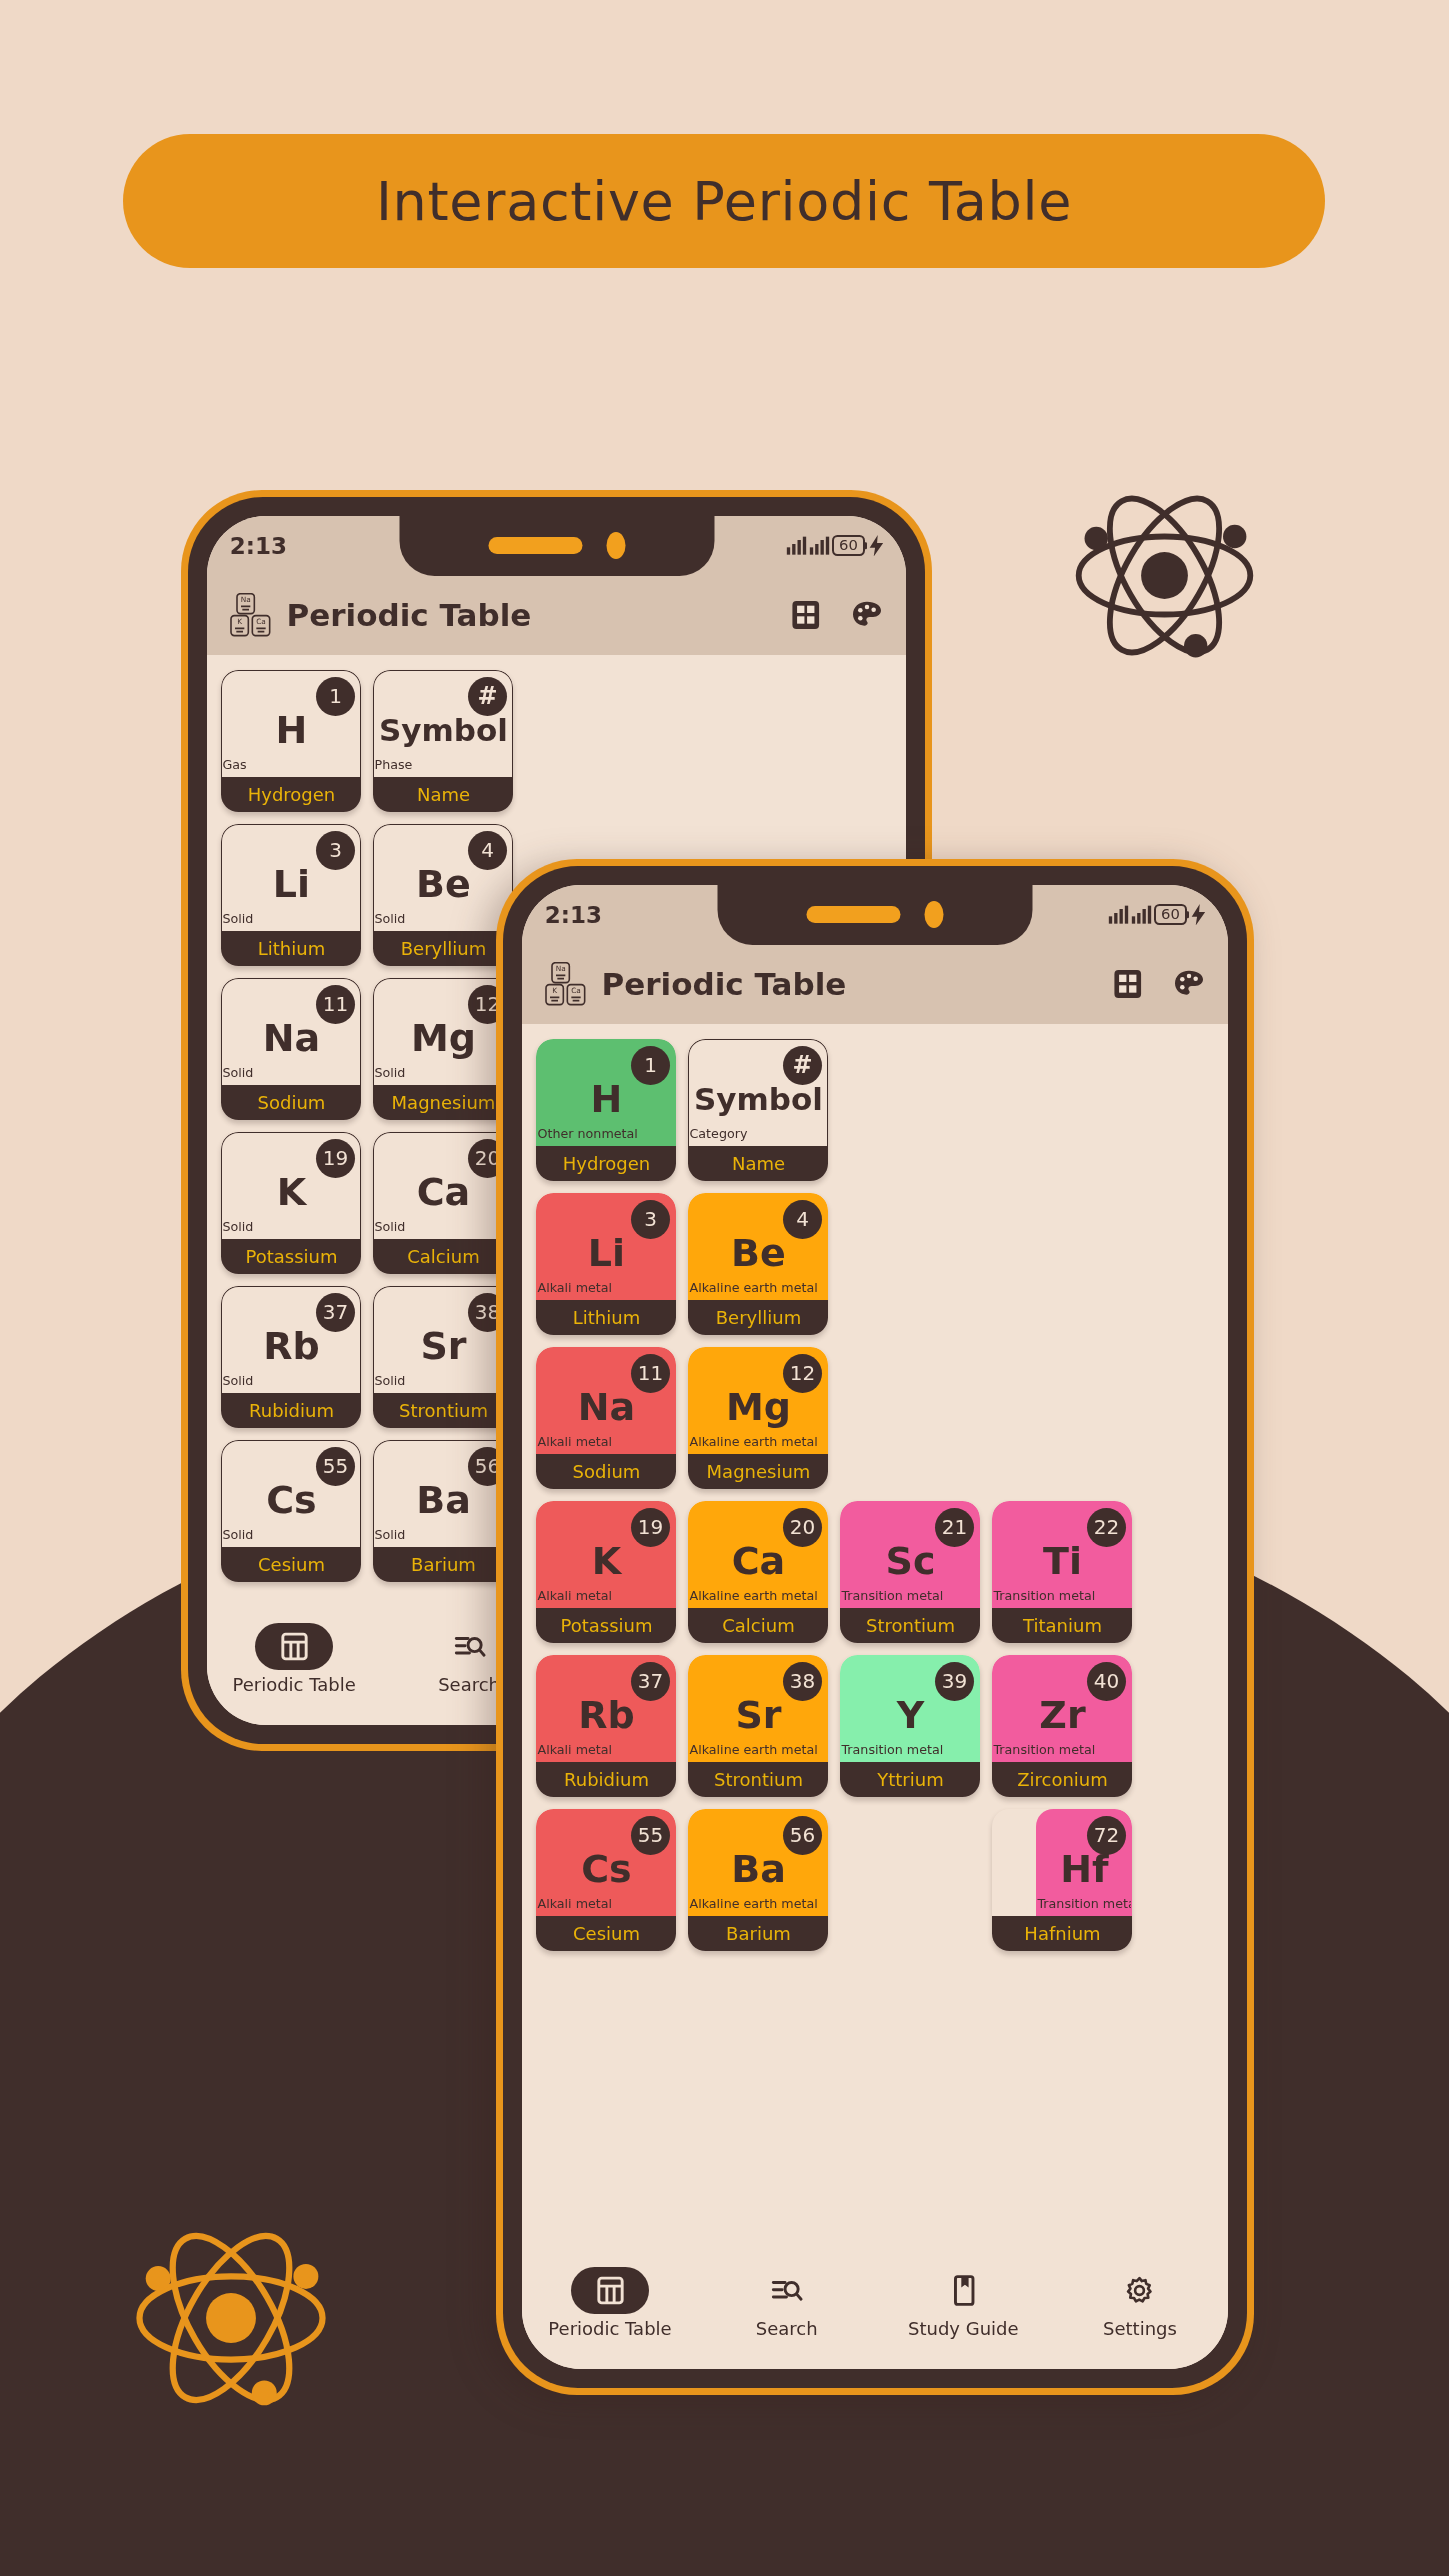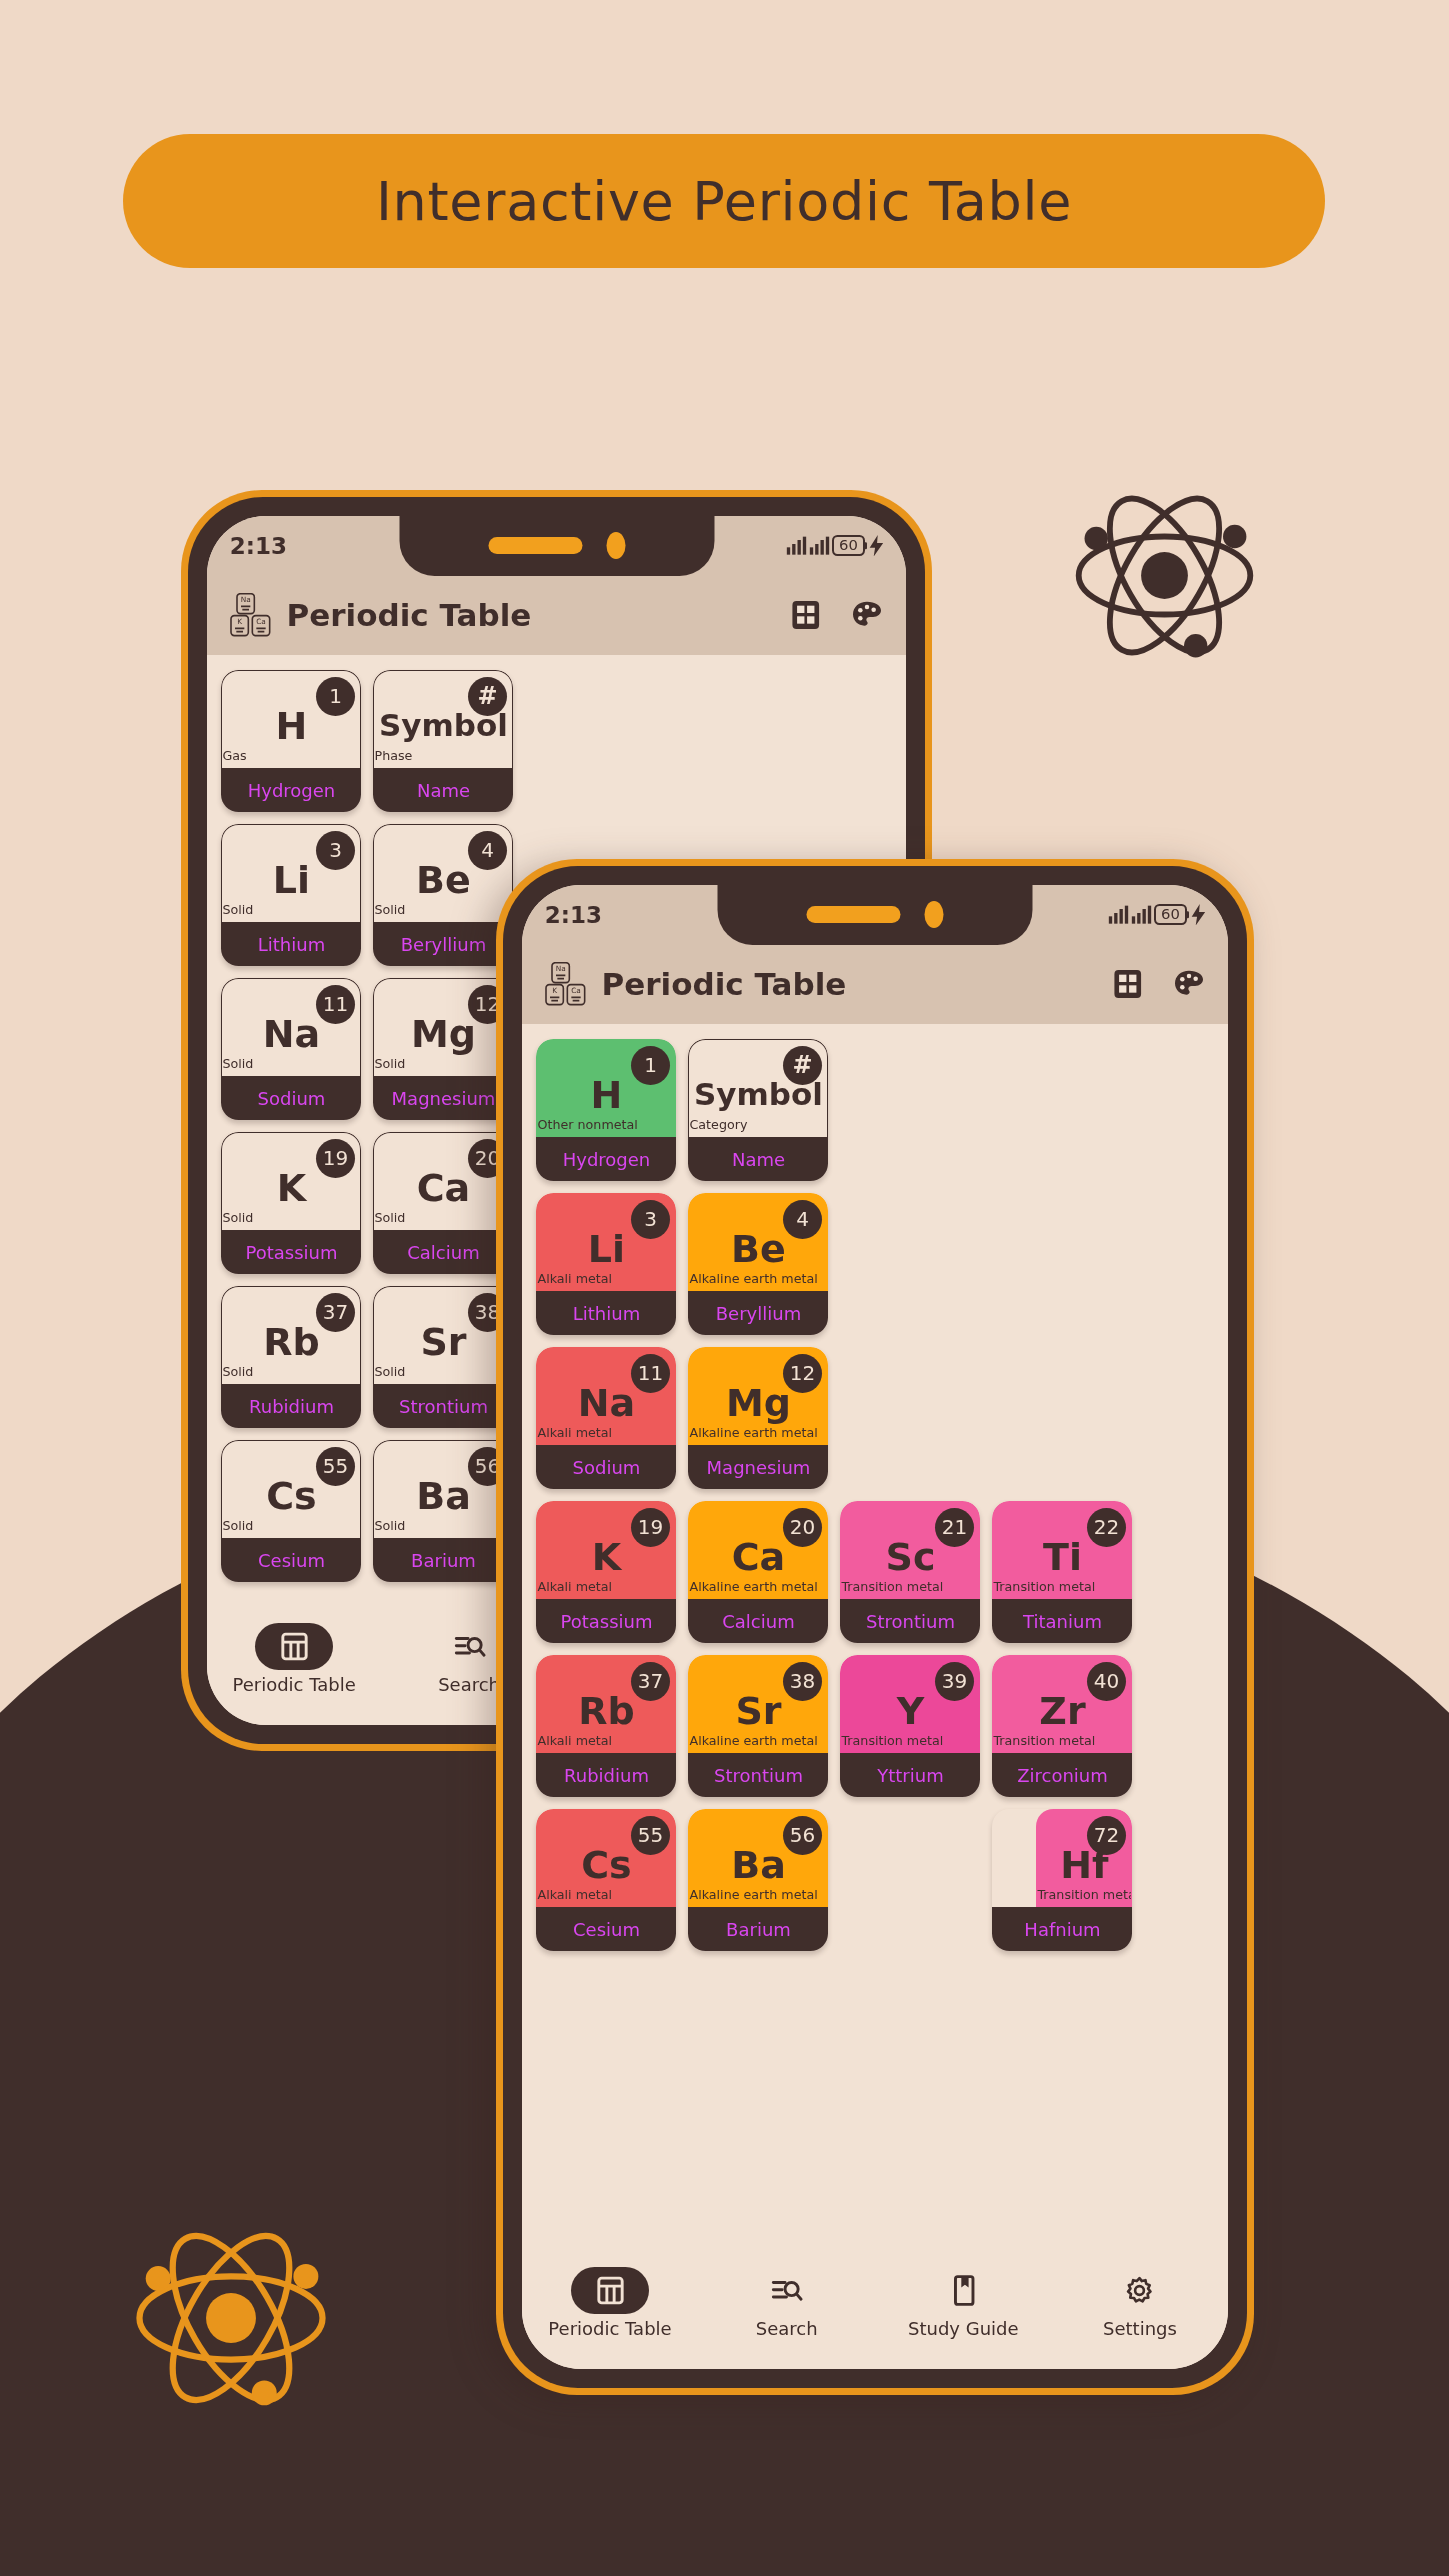--- a/index.html
+++ b/index.html
@@ -276,23 +276,23 @@
     bottom: 5.4px;
     left: 0; right: 0;
     text-align: left;
     font-family: "DejaVu Sans", sans-serif;
     font-size: 12.7px;
     color: #402E2B;
     white-space: nowrap;
     overflow: hidden;
   }
   .el-name {
-    height: 44px;
+    height: 35px;
     background: #402E2B;
-    color: #d946ef;
+    color: #eab308;
     display: flex;
     align-items: center;
     justify-content: center;
     font-family: "DejaVu Sans", sans-serif;
     font-size: 18px;
     white-space: nowrap;
     overflow: hidden;
   }
 
   
@@ -777,21 +777,21 @@
               </div>
               <div class="el-card colored">
                 <div class="el-top" style="background: rgb(255, 167, 11);">
                   <div class="el-num">38</div>
                   <div class="el-symbol">Sr</div>
                   <div class="el-cat">Alkaline earth metal</div>
                 </div>
                 <div class="el-name">Strontium</div>
               </div>
               <div class="el-card colored">
-                <div class="el-top" style="background: #ec4899;">
+                <div class="el-top" style="background: #86efac;">
                   <div class="el-num">39</div>
                   <div class="el-symbol">Y</div>
                   <div class="el-cat">Transition metal</div>
                 </div>
                 <div class="el-name">Yttrium</div>
               </div>
               <div class="el-card colored">
                 <div class="el-top" style="background: rgb(242, 92, 158);">
                   <div class="el-num">40</div>
                   <div class="el-symbol">Zr</div>

